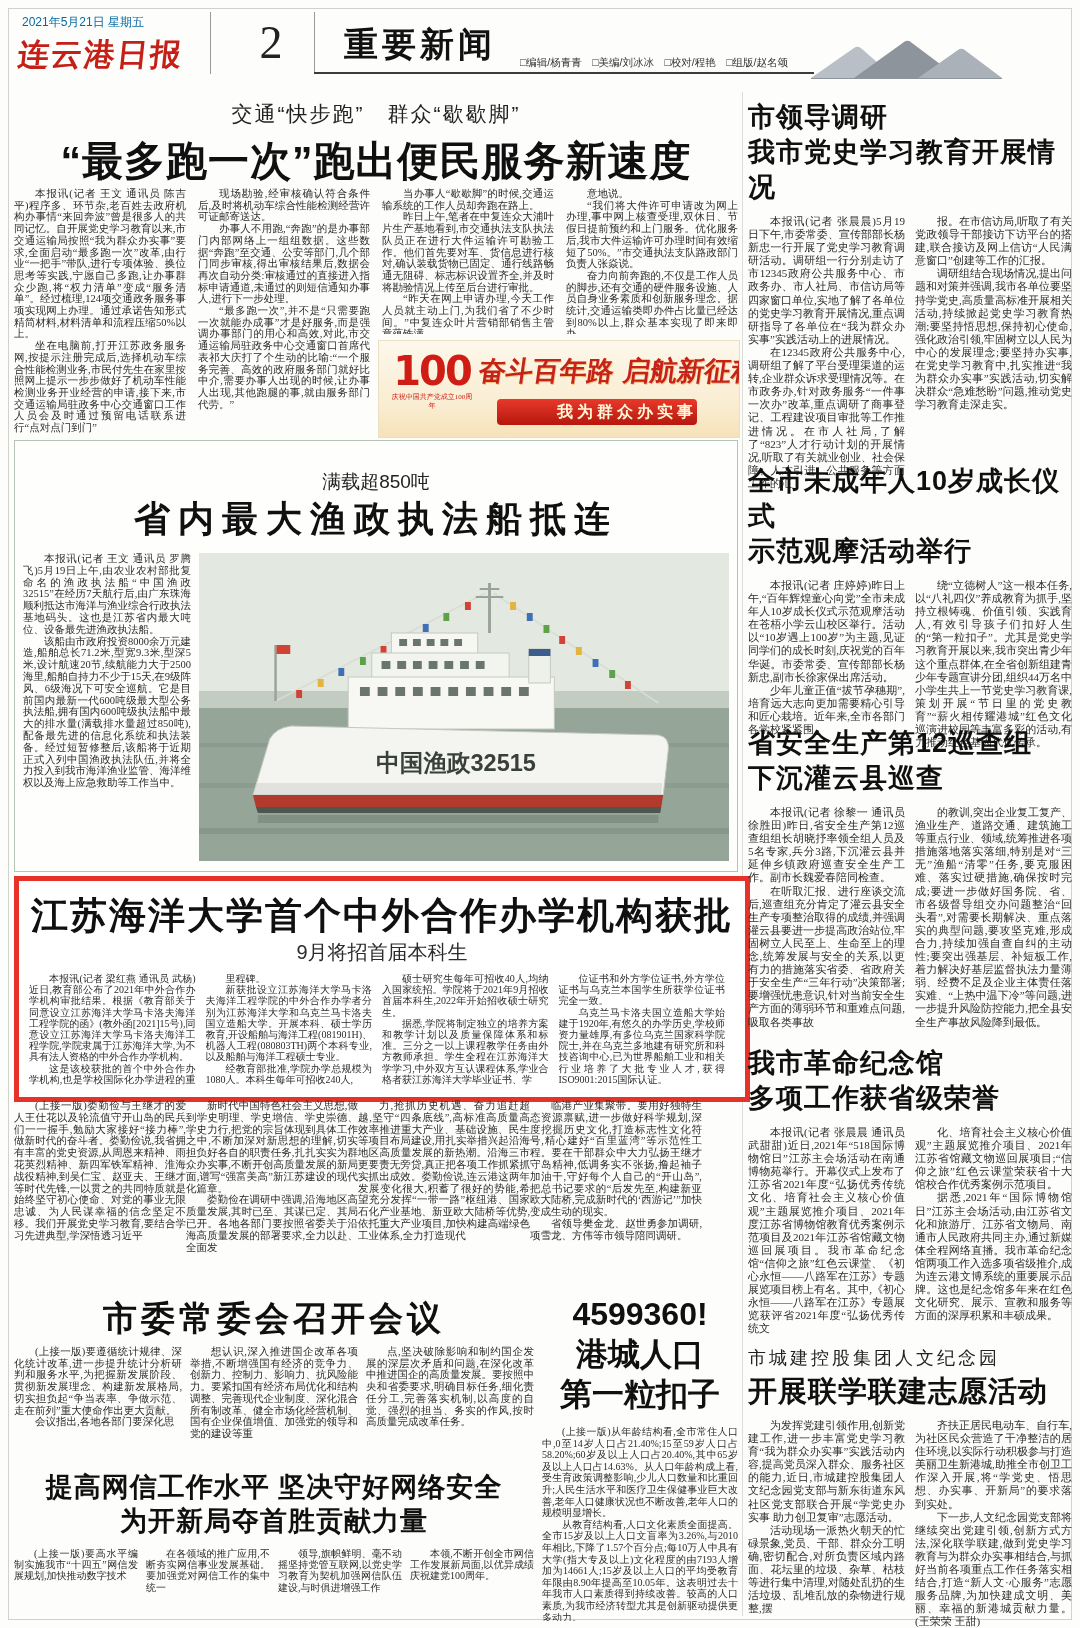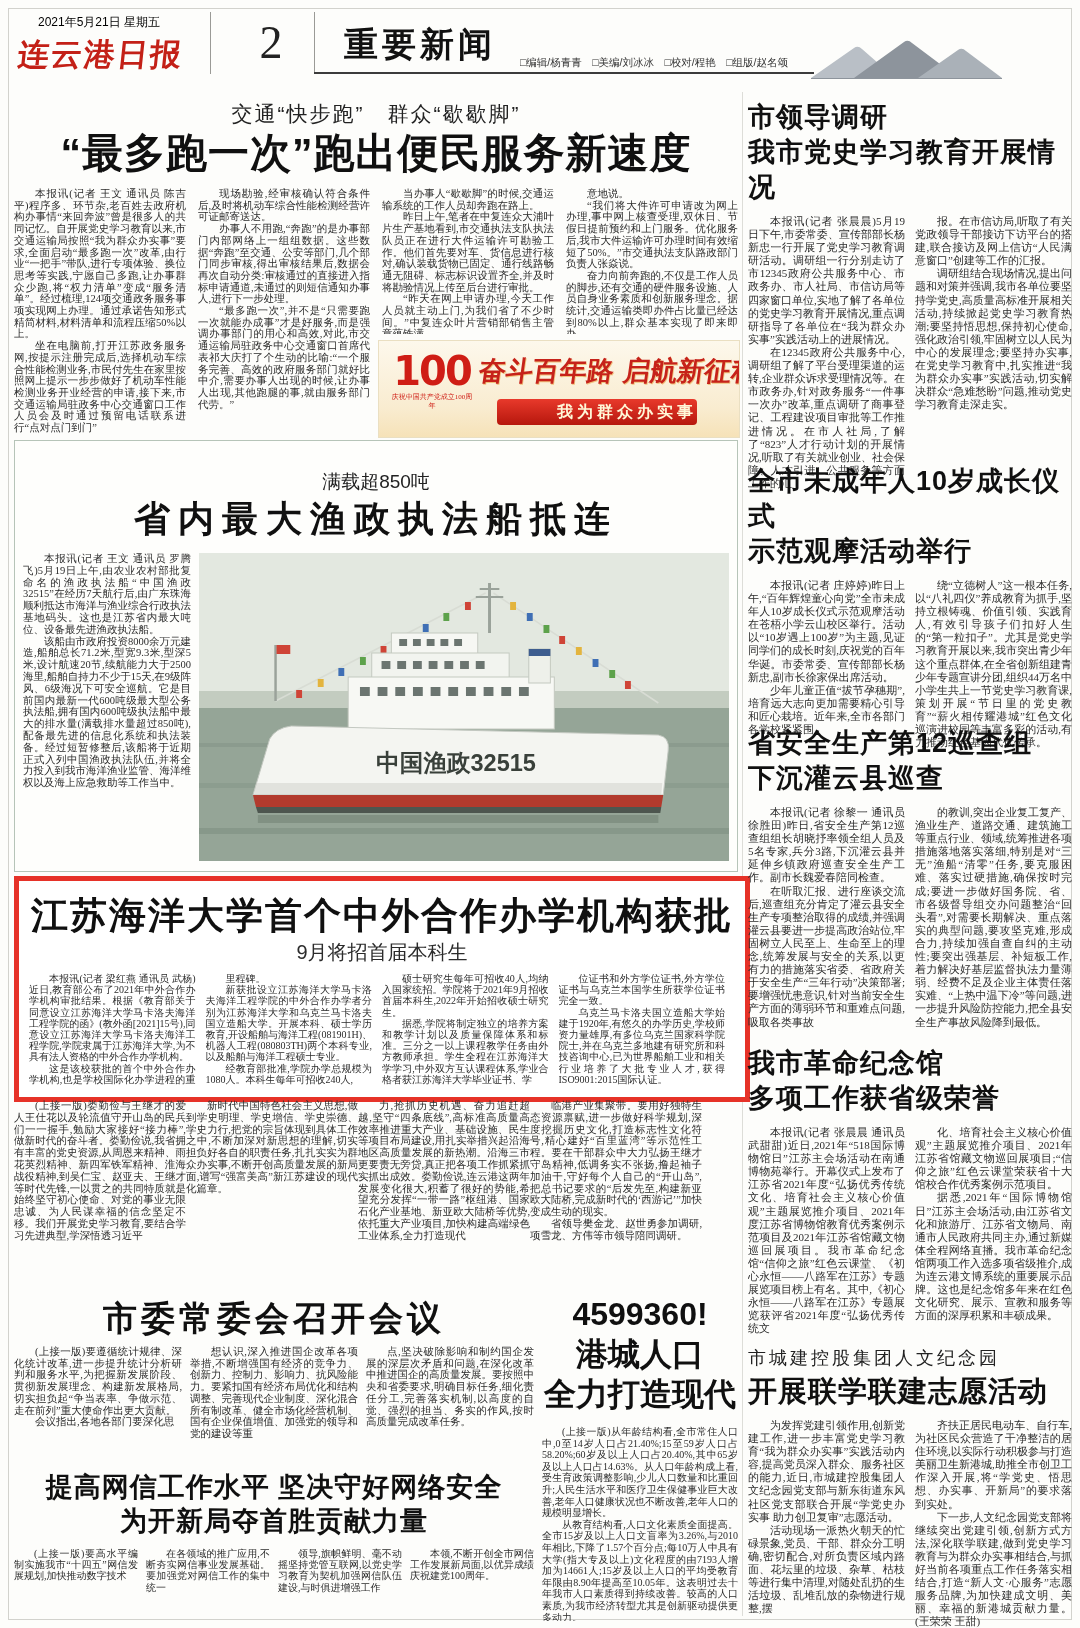--- a/index.html
+++ b/index.html
@@ -3,21 +3,21 @@
 <meta charset="utf-8">
 <style>
   html,body{margin:0;padding:0;background:#e9e9e6;}
   .page{position:relative;width:1080px;height:1628px;background:#fdfdfb;margin:0 auto;overflow:hidden;
         font-family:"Liberation Serif","DejaVu Serif",serif;color:#2b2b2b;}
   .frame{position:absolute;left:8px;top:8px;right:8px;bottom:8px;border:1px solid #d2d2cd;pointer-events:none;}
   .vrule{position:absolute;left:742px;top:92px;bottom:12px;width:1px;background:#ddddd8;}
 
   
   .header{position:absolute;left:14px;top:12px;right:14px;height:74px;}
-  .hdr-date{position:absolute;left:24px;top:2px;font-size:12px;color:#000000;
+  .hdr-date{position:absolute;left:8px;top:2px;font-size:12px;color:#0369a1;
             font-family:"Liberation Sans","DejaVu Sans",sans-serif;}
   .masthead{position:absolute;left:4px;top:22px;font-size:31px;font-weight:900;color:#c32017;
             font-family:"DejaVu Serif",serif;transform:skewX(-6deg);letter-spacing:2px;}
   .hsep{position:absolute;top:0;width:1px;height:62px;background:#9a9a96;}
   .hsep1{left:196px;} .hsep2{left:300px;}
   .page-num{position:absolute;left:214px;top:4px;width:86px;text-align:center;font-size:46px;
             font-family:"Liberation Serif",serif;color:#222;}
   .section-title{position:absolute;left:330px;top:10px;font-size:34px;font-weight:900;color:#111;
                  font-family:"Liberation Sans","DejaVu Sans",sans-serif;letter-spacing:4px;}
   .credits{position:absolute;right:278px;top:44px;font-size:10.5px;color:#333;
@@ -27,21 +27,21 @@
 
   
   .para{margin:0;text-indent:2em;}
   .col{text-align:justify;overflow:hidden;}
   .kicker{font-family:"Liberation Sans","DejaVu Sans",sans-serif;color:#222;}
   .headline{font-family:"Liberation Sans","DejaVu Sans",sans-serif;font-weight:900;color:#101010;}
 
   
   .lead{position:absolute;left:14px;top:94px;width:724px;height:342px;}
   .lead .kicker{position:absolute;left:0;right:0;top:6px;text-align:center;font-size:21px;letter-spacing:2px;}
-  .lead .headline{position:absolute;left:0;right:0;top:32px;text-align:center;font-size:41px;letter-spacing:1px;}
+  .lead .headline{position:absolute;left:0;right:0;top:40px;text-align:center;font-size:41px;letter-spacing:1px;}
   .lead-body{position:absolute;left:0;top:94px;width:724px;height:248px;}
   .lead-body .col{position:absolute;width:172px;font-size:10.5px;line-height:11.7px;}
   .lc1{left:0;top:0;height:248px;} .lc2{left:184px;top:0;height:248px;}
   .lc3{left:368px;top:0;height:146px;} .lc4{left:552px;top:0;height:146px;}
 
   
   .banner{position:absolute;left:364px;top:152px;width:360px;height:96px;
           background:linear-gradient(180deg,#fdf8ec 0%,#f9ecd0 70%,#f6e2b8 100%);
           border:1px solid #eadfc2;overflow:hidden;}
   .logo100{position:absolute;left:10px;top:8px;width:86px;text-align:center;}
@@ -274,20 +274,21 @@
         </div>
     </div>
   </div>
 
   <div class="jump">
     <div class="col">
         <p class="para">(上接一版)娄勤俭与王继才的爱人王仕花以及轮流值守开山岛的民兵们一一握手,勉励大家接好“接力棒”,做新时代的奋斗者。娄勤俭说,我省拥有丰富的党史资源,从周恩来精神、雨花英烈精神、新四军铁军精神、淮海战役精神,到吴仁宝、赵亚夫、王继才等时代先锋,一以贯之的共同特质就是始终坚守初心使命、对党的事业无限忠诚、为人民谋幸福的信念坚定不移。我们开展党史学习教育,要结合学习先进典型,学深悟透习近平</p>
       </div>
     <div class="col">
         <p class="para">新时代中国特色社会主义思想,做到学史明理、学史增信、学史崇德、学史力行,把党的宗旨体现到具体工作之中,不断加深对新思想的理解,切实担负好各自的职责任务,扎扎实实为群众办实事,不断开创高质量发展的新局面,谱写“强富美高”新江苏建设的现代化篇章。</p>
+        <p class="para">娄勤俭在调研中强调,沿海地区高质量发展,其时已至、其谋已定、其局已开。各地各部门要按照省委关于沿海高质量发展的部署要求,全力以赴、全面发</p>
       </div>
     <div class="col">
         <p class="para">力,抢抓历史机遇、奋力追赶超越,坚守“四条底线”,高标准高质量高效率推进重大产业、基础设施、民生等项目布局建设,用扎实举措兴起沿海地区高质量发展的新热潮。沿海三市更要责无旁贷,真正把各项工作抓紧抓实抓出成效。娄勤俭说,连云港这两年发展变化很大,积蓄了很好的势能,希望充分发挥“一带一路”枢纽港、国家石化产业基地、新亚欧大陆桥等优势,依托重大产业项目,加快构建高端绿色工业体系,全力打造现代</p>
       </div>
     <div class="col">
         <p class="para">临港产业集聚带。要用好独特生态资源禀赋,进一步做好科学规划,深度挖掘历史文化,打造标志性文化符号,精心建好“百里蓝湾”等示范性工程。要在干部群众中大力弘扬王继才守岛精神,低调务实不张扬,撸起袖子加油干,守好每个人自己的“开山岛”,把总书记要求的“后发先至,构建新亚欧大陆桥,完成新时代的‘西游记’”加快变成生动的现实。</p>
         <p class="para">省领导樊金龙、赵世勇参加调研,项雪龙、方伟等市领导陪同调研。</p>
       </div>
   </div>
 
@@ -322,21 +323,21 @@
         </div>
       <div class="col">
           <p class="para">本领,不断开创全市网信工作发展新局面,以优异成绩庆祝建党100周年。</p>
         </div>
     </div>
   </div>
 
   <div class="population">
     <div class="headline">4599360!</div>
     <div class="headline">港城人口</div>
-    <div class="headline">全力打造现代</div>
+    <div class="headline">第一粒扣子</div>
     <div class="col pop-body">
         <p class="para">(上接一版)从年龄结构看,全市常住人口中,0至14岁人口占21.40%;15至59岁人口占58.20%;60岁及以上人口占20.40%,其中65岁及以上人口占14.63%。从人口年龄构成上看,受生育政策调整影响,少儿人口数量和比重回升;人民生活水平和医疗卫生保健事业巨大改善,老年人口健康状况也不断改善,老年人口的规模明显增长。</p>
         <p class="para">从教育结构看,人口文化素质全面提高。全市15岁及以上人口文盲率为3.26%,与2010年相比,下降了1.57个百分点;每10万人中具有大学(指大专及以上)文化程度的由7193人增加为14661人;15岁及以上人口的平均受教育年限由8.90年提高至10.05年。这表明过去十年我市人口素质得到持续改善。较高的人口素质,为我市经济转型尤其是创新驱动提供更多动力。</p>
       </div>
   </div>
 
   <div class="rightcol">
 
     <div class="r-art r1">
       <div class="headline">市领导调研</div>

